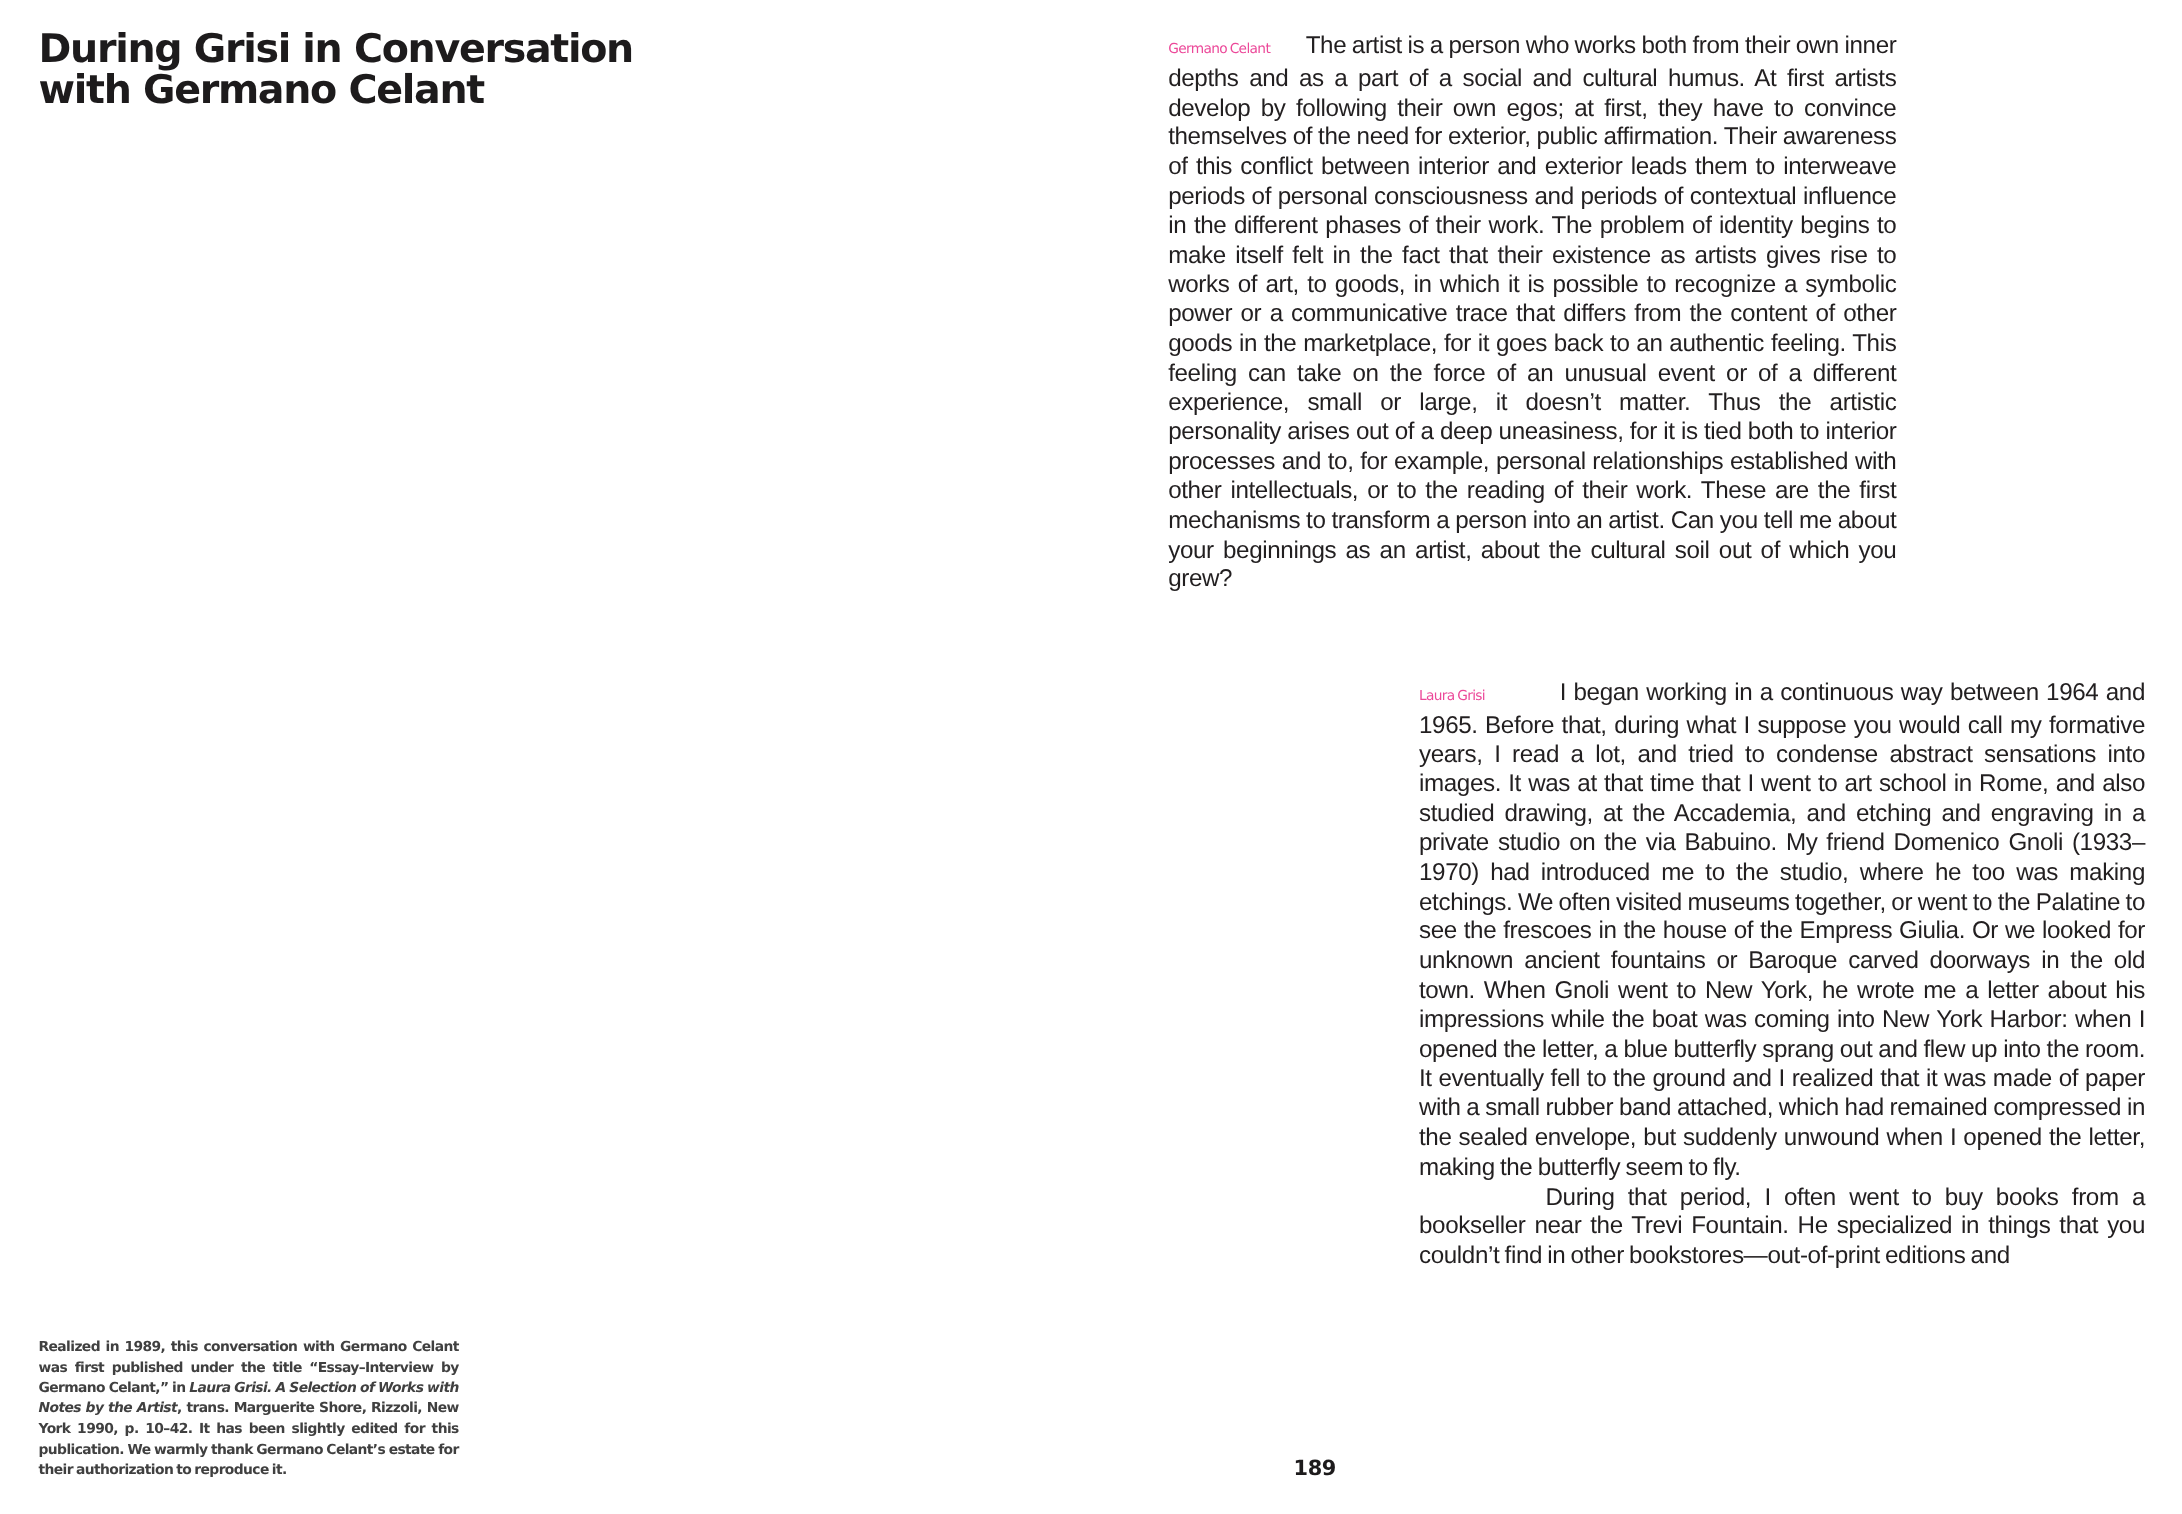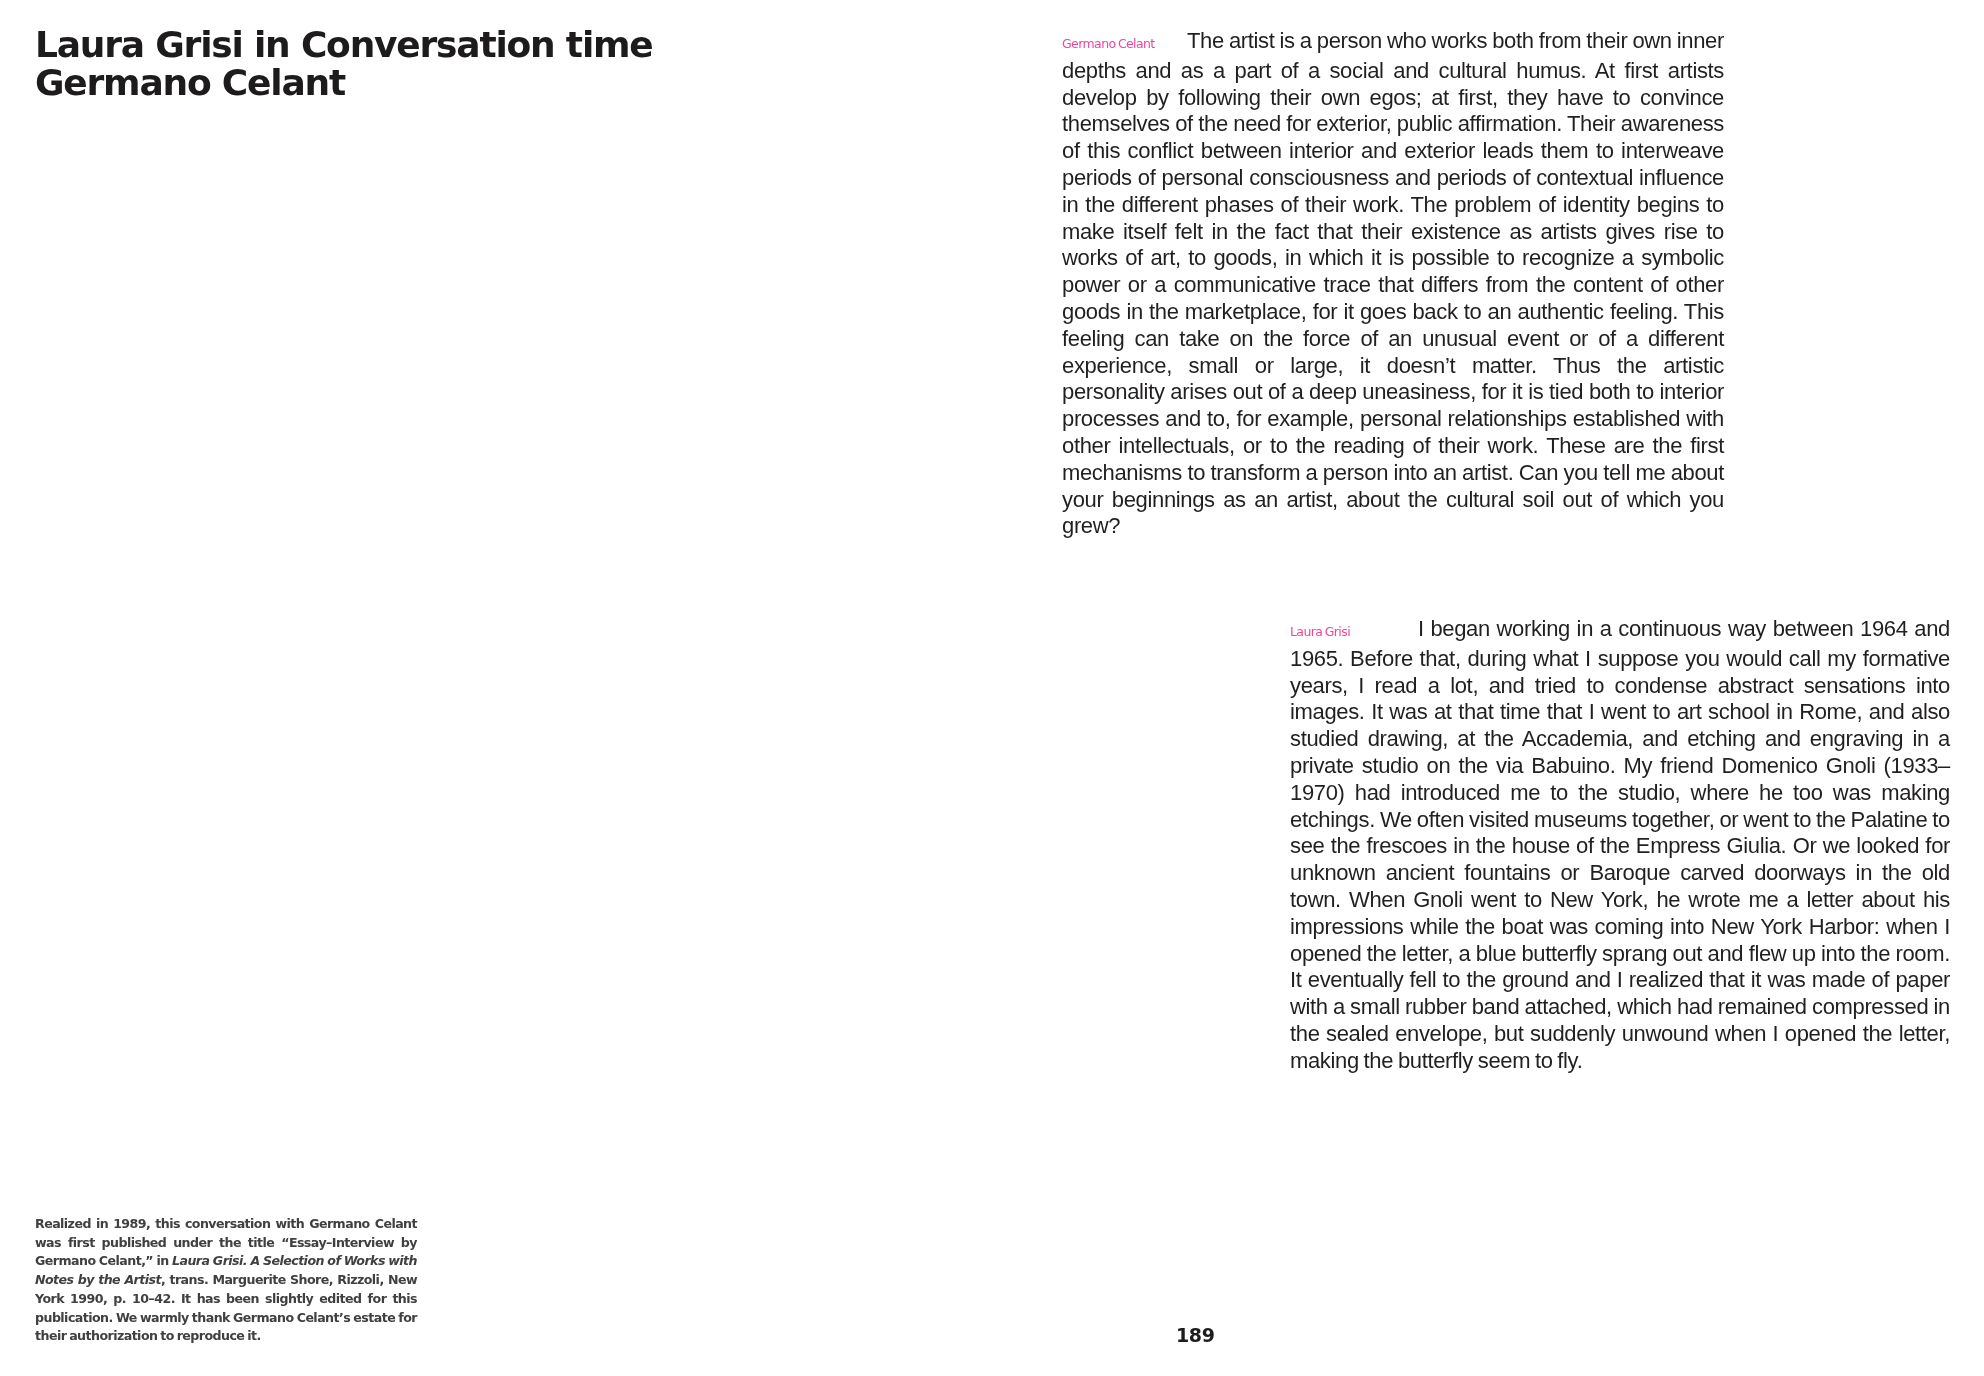--- a/index.html
+++ b/index.html
@@ -99,25 +99,26 @@
       font-family: "DejaVu Sans", sans-serif;
       font-weight: bold;
       font-size: 19px;
       letter-spacing: -0.4px;
       color: #1d1b1c;
     }
   </style>
 </head>
 <body>
 
-<h1 class="spread-title">Laura Grisi in Conversation time Germano Celant</h1>
+<h1 class="spread-title">During Grisi in Conversation with Germano Celant</h1>
 
 <div class="speech" id="q1">
   <p class="para"><span class="speaker">Germano Celant</span><span>The artist is a person who works both from their own inner depths and as a part of a social and cultural humus. At first artists develop by following their own egos; at first, they have to convince themselves of the need for exterior, public affirmation. Their awareness of this conflict between interior and exterior leads them to interweave periods of personal consciousness and periods of contextual influence in the different phases of their work. The problem of identity begins to make itself felt in the fact that their existence as artists gives rise to works of art, to goods, in which it is possible to recognize a symbolic power or a communicative trace that differs from the content of other goods in the marketplace, for it goes back to an authentic feeling. This feeling can take on the force of an unusual event or of a different experience, small or large, it doesn’t matter. Thus the artistic personality arises out of a deep uneasiness, for it is tied both to interior processes and to, for example, personal relationships established with other intellectuals, or to the reading of their work. These are the first mechanisms to transform a person into an artist. Can you tell me about your beginnings as an artist, about the cultural soil out of which you grew?</span></p>
 </div>
 
 <div class="speech" id="a1">
   <p class="para"><span class="speaker">Laura Grisi</span><span>I began working in a continuous way between 1964 and 1965. Before that, during what I suppose you would call my formative years, I read a lot, and tried to condense abstract sensations into images. It was at that time that I went to art school in Rome, and also studied drawing, at the Accademia, and etching and engraving in a private studio on the via Babuino. My friend Domenico Gnoli (1933–1970) had introduced me to the studio, where he too was making etchings. We often visited museums together, or went to the Palatine to see the frescoes in the house of the Empress Giulia. Or we looked for unknown ancient fountains or Baroque carved doorways in the old town. When Gnoli went to New York, he wrote me a letter about his impressions while the boat was coming into New York Harbor: when I opened the letter, a blue butterfly sprang out and flew up into the room. It eventually fell to the ground and I realized that it was made of paper with a small rubber band attached, which had remained compressed in the sealed envelope, but suddenly unwound when I opened the letter, making the butterfly seem to fly.</span></p>
+  <p class="para indent">During that period, I often went to buy books from a bookseller near the Trevi Fountain. He specialized in things that you couldn’t find in other bookstores—out-of-print editions and</p>
 </div>
 
 <p class="footnote"><span>Realized in 1989, this conversation with Germano Celant was first published under the title “Essay–Interview by Germano Celant,” in </span><em>Laura Grisi. A Selection of Works with Notes by the Artist</em><span>, trans. Marguerite Shore, Rizzoli, New York 1990, p. 10–42. It has been slightly edited for this publication. We warmly thank Germano Celant’s estate for their authorization to reproduce it.</span></p>
 
 <p class="page-number">189</p>
 
 </body></html>

